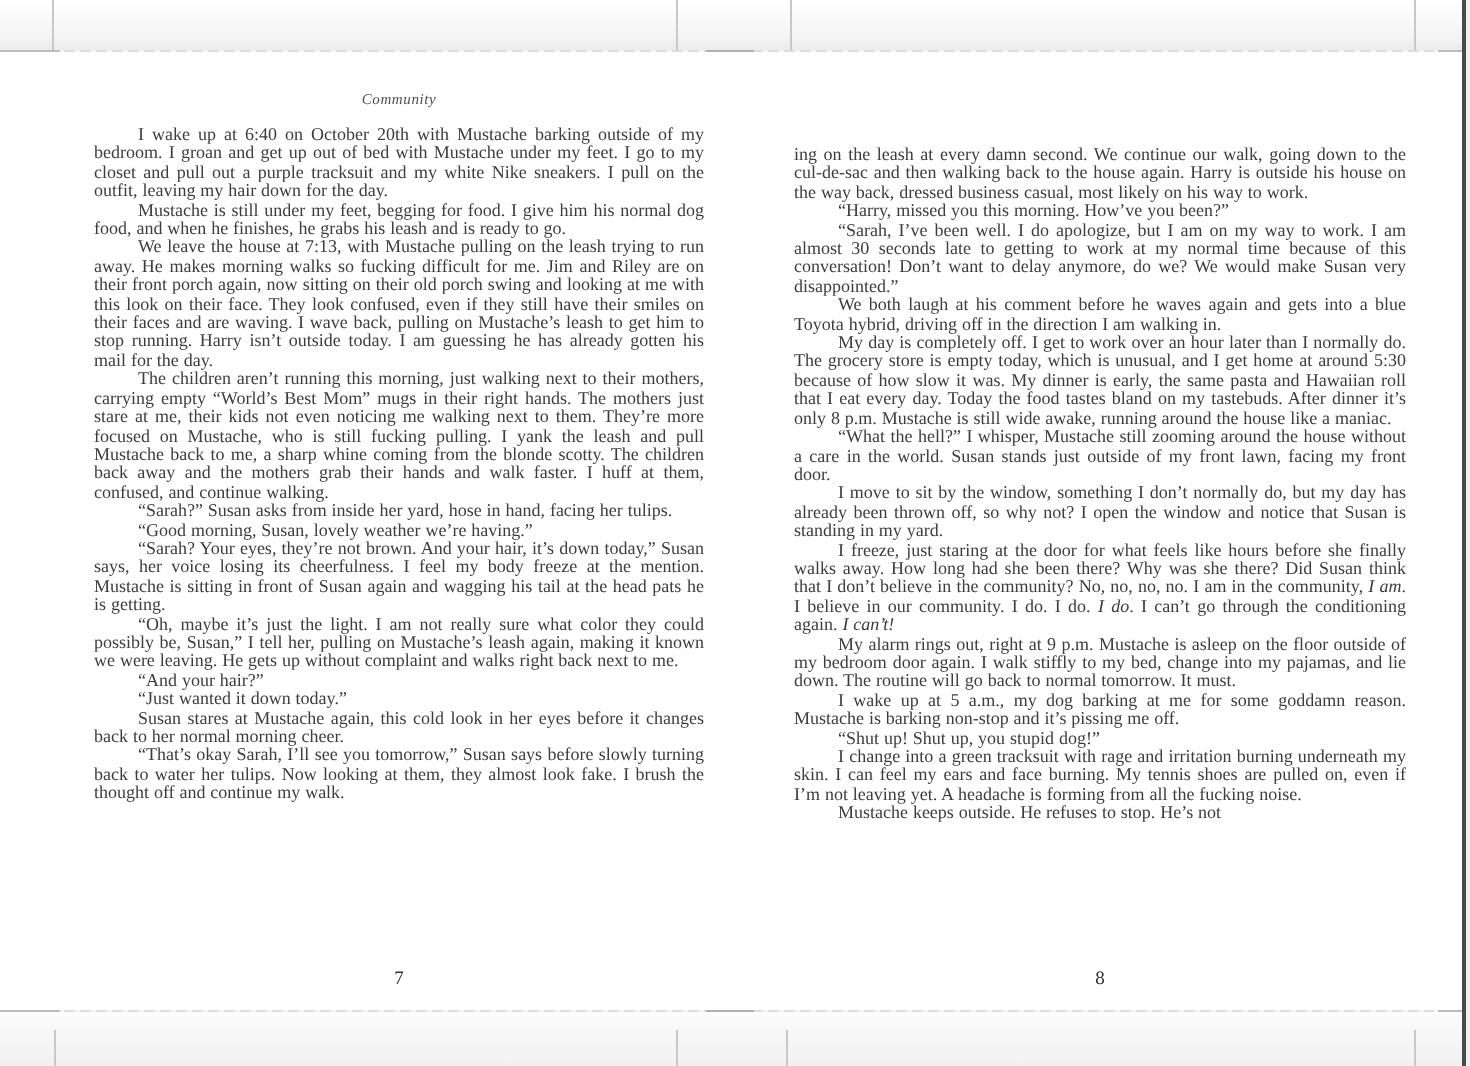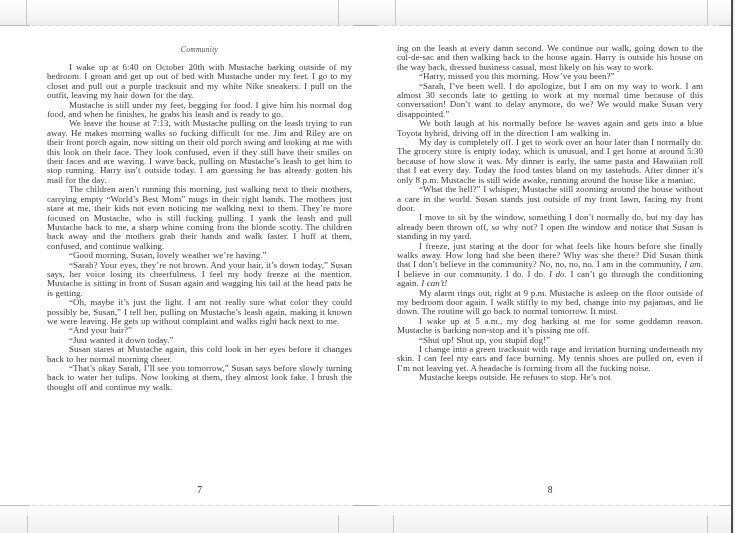--- a/index.html
+++ b/index.html
@@ -38,21 +38,21 @@
   .page.left{left:47px; width:305px;}
   .page.right{left:397px; width:306px;}
   .running-head{
     text-align:center; font-style:italic; font-size:7.5px; line-height:12px;
     color:#4f4f4f; letter-spacing:.3px; height:12px; margin-bottom:7px;
   }
   .body p{
     margin:0; text-align:justify; font-size:9px; line-height:9.4px;
     color:#3c3c3c; text-indent:22px; word-spacing:.2px;
   }
-  .body p.noindent{text-indent:0;}
+  .body p.noindent{text-indent:0;margin-top:29px;}
   .pageno{
     position:absolute; top:441px; left:0; right:0; text-align:center;
     font-size:9.5px; color:#2f2f2f;
   }
   
   .right-border{position:absolute; top:0; right:2px; width:2px; height:100%; background:#4a4a4a;}
   .right-edge-gap{position:absolute; top:0; right:0; width:2px; height:100%; background:#f0f0f0;}
 </style>
 </head>
 <body>
@@ -74,37 +74,38 @@
 
   <div class="spread">
 
     <div class="page left">
       <div class="running-head">Community</div>
       <div class="body">
           <p>I wake up at 6:40 on October 20th with Mustache barking outside of my bedroom. I groan and get up out of bed with Mustache under my feet. I go to my closet and pull out a purple tracksuit and my white Nike sneakers. I pull on the outfit, leaving my hair down for the day.</p>
           <p>Mustache is still under my feet, begging for food. I give him his normal dog food, and when he finishes, he grabs his leash and is ready to go.</p>
           <p>We leave the house at 7:13, with Mustache pulling on the leash trying to run away. He makes morning walks so fucking difficult for me. Jim and Riley are on their front porch again, now sitting on their old porch swing and looking at me with this look on their face. They look confused, even if they still have their smiles on their faces and are waving. I wave back, pulling on Mustache’s leash to get him to stop running. Harry isn’t outside today. I am guessing he has already gotten his mail for the day.</p>
           <p>The children aren’t running this morning, just walking next to their mothers, carrying empty “World’s Best Mom” mugs in their right hands. The mothers just stare at me, their kids not even noticing me walking next to them. They’re more focused on Mustache, who is still fucking pulling. I yank the leash and pull Mustache back to me, a sharp whine coming from the blonde scotty. The children back away and the mothers grab their hands and walk faster. I huff at them, confused, and continue walking.</p>
+          <p>“Sarah?” Susan asks from inside her yard, hose in hand, facing her tulips.</p>
           <p>“Good morning, Susan, lovely weather we’re having.”</p>
           <p>“Sarah? Your eyes, they’re not brown. And your hair, it’s down today,” Susan says, her voice losing its cheerfulness. I feel my body freeze at the mention. Mustache is sitting in front of Susan again and wagging his tail at the head pats he is getting.</p>
           <p>“Oh, maybe it’s just the light. I am not really sure what color they could possibly be, Susan,” I tell her, pulling on Mustache’s leash again, making it known we were leaving. He gets up without complaint and walks right back next to me.</p>
           <p>“And your hair?”</p>
           <p>“Just wanted it down today.”</p>
           <p>Susan stares at Mustache again, this cold look in her eyes before it changes back to her normal morning cheer.</p>
           <p>“That’s okay Sarah, I’ll see you tomorrow,” Susan says before slowly turning back to water her tulips. Now looking at them, they almost look fake. I brush the thought off and continue my walk.</p>
         </div>
       <div class="pageno">7</div>
     </div>
 
     <div class="page right">
       <div class="body">
           <p class="noindent">ing on the leash at every damn second. We continue our walk, going down to the cul-de-sac and then walking back to the house again. Harry is outside his house on the way back, dressed business casual, most likely on his way to work.</p>
           <p>“Harry, missed you this morning. How’ve you been?”</p>
           <p>“Sarah, I’ve been well. I do apologize, but I am on my way to work. I am almost 30 seconds late to getting to work at my normal time because of this conversation! Don’t want to delay anymore, do we? We would make Susan very disappointed.”</p>
-          <p>We both laugh at his normally before he waves again and gets into a blue Toyota hybrid, driving off in the direction I am walking in.</p>
+          <p>We both laugh at his comment before he waves again and gets into a blue Toyota hybrid, driving off in the direction I am walking in.</p>
           <p>My day is completely off. I get to work over an hour later than I normally do. The grocery store is empty today, which is unusual, and I get home at around 5:30 because of how slow it was. My dinner is early, the same pasta and Hawaiian roll that I eat every day. Today the food tastes bland on my tastebuds. After dinner it’s only 8 p.m. Mustache is still wide awake, running around the house like a maniac.</p>
           <p>“What the hell?” I whisper, Mustache still zooming around the house without a care in the world. Susan stands just outside of my front lawn, facing my front door.</p>
           <p>I move to sit by the window, something I don’t normally do, but my day has already been thrown off, so why not? I open the window and notice that Susan is standing in my yard.</p>
           <p>I freeze, just staring at the door for what feels like hours before she finally walks away. How long had she been there? Why was she there? Did Susan think that I don’t believe in the community? No, no, no, no. I am in the community, <i>I am</i>. I believe in our community. I do. I do. <i>I do</i>. I can’t go through the conditioning again. <i>I can’t!</i></p>
           <p>My alarm rings out, right at 9 p.m. Mustache is asleep on the floor outside of my bedroom door again. I walk stiffly to my bed, change into my pajamas, and lie down. The routine will go back to normal tomorrow. It must.</p>
           <p>I wake up at 5 a.m., my dog barking at me for some goddamn reason. Mustache is barking non-stop and it’s pissing me off.</p>
           <p>“Shut up! Shut up, you stupid dog!”</p>
           <p>I change into a green tracksuit with rage and irritation burning underneath my skin. I can feel my ears and face burning. My tennis shoes are pulled on, even if I’m not leaving yet. A headache is forming from all the fucking noise.</p>
           <p>Mustache keeps outside. He refuses to stop. He’s not</p>
         </div>

